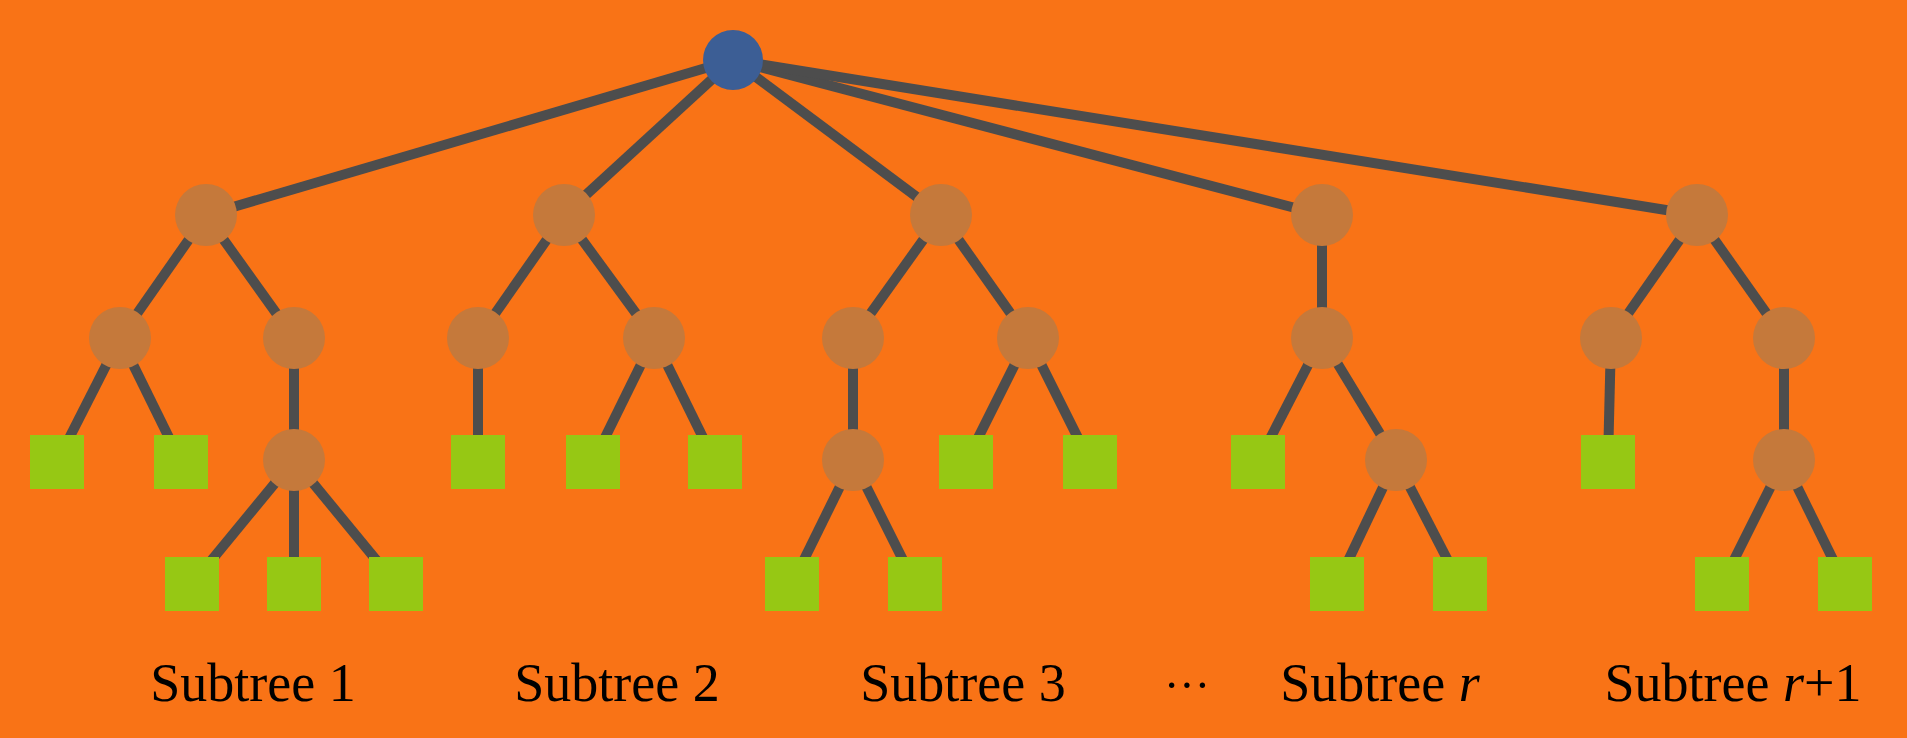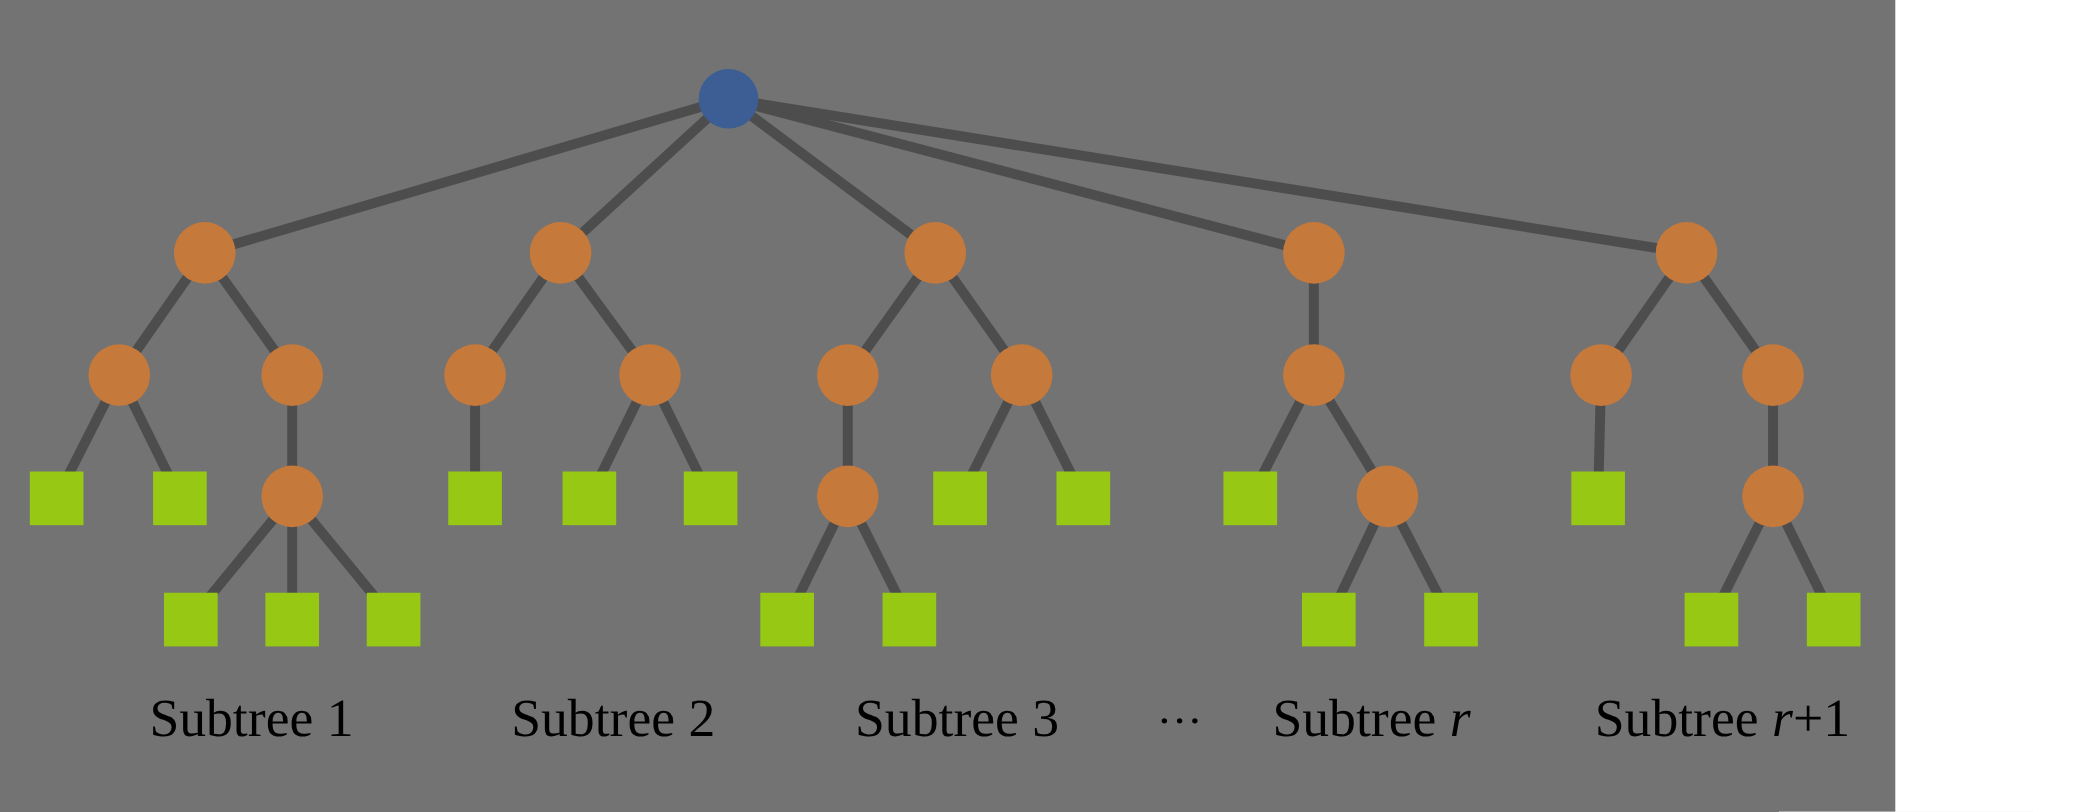--- a/index.html
+++ b/index.html
@@ -3,24 +3,24 @@
 <meta charset="utf-8">
 <style>
   html, body {
     margin: 0;
     padding: 0;
     background: #ffffff;
     font-family: "Liberation Serif", "DejaVu Serif", serif;
   }
   figure.stage {
     margin: 0;
-    width: 1723px;
+    width: 1907px;
     height: 738px;
     position: relative;
-    background: #737373;
+    background: #f97316;
     overflow: hidden;
   }
   #tree-svg {
     width: 100%;
     height: 100%;
     display: block;
   }
   #tree-svg text {
     font-family: "Liberation Serif", "DejaVu Serif", serif;
     fill: #000000;

